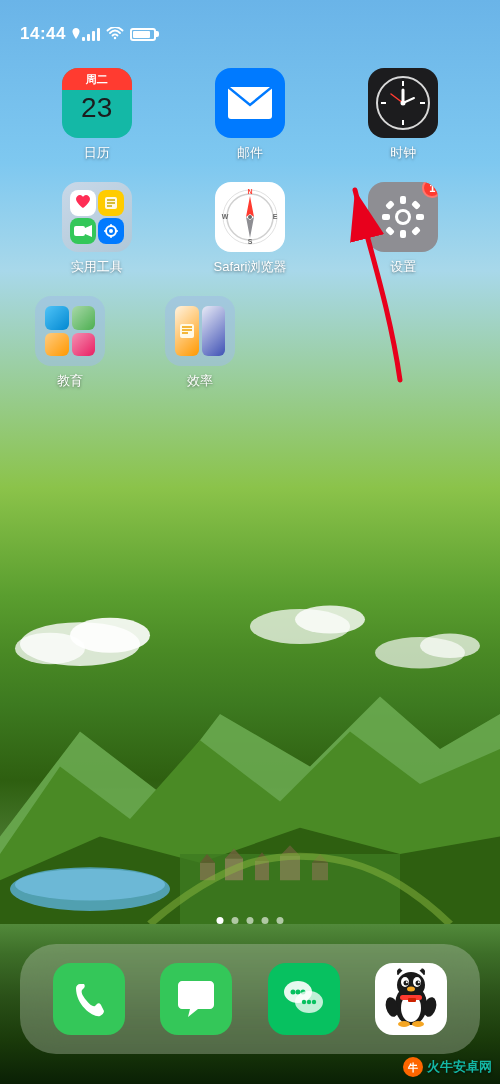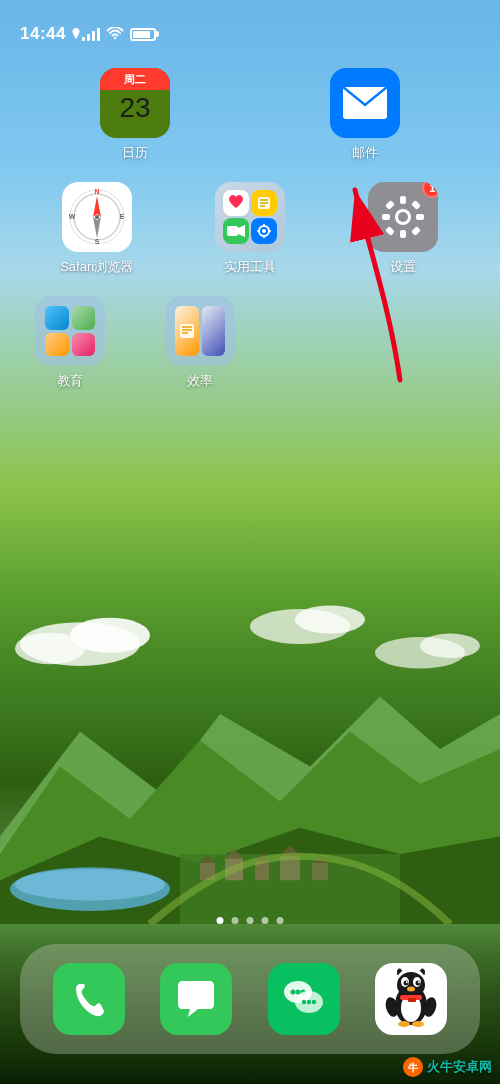--- a/index.html
+++ b/index.html
@@ -169,21 +169,21 @@
       border-radius: 50%;
       display: flex;
       align-items: center;
       justify-content: center;
       border: 2px solid rgba(255,255,255,0.3);
       z-index: 10;
     }
 
     
     .icon-calendar {
-      background: #4d7c0f;
+      background: #14b8a6;
       flex-direction: column;
       justify-content: flex-start !important;
     }
     .calendar-header {
       background: #ff3b30;
       width: 100%;
       height: 22px;
       display: flex;
       align-items: center;
       justify-content: center;
@@ -445,45 +445,46 @@
     <div class="app-item">
       <div class="app-icon icon-mail">
         <svg width="44" height="32" viewBox="0 0 44 32">
           <rect x="0" y="0" width="44" height="32" rx="3" fill="white"></rect>
           <polyline points="0,0 22,18 44,0" fill="none" stroke="#007aff" stroke-width="2.5"></polyline>
         </svg>
       </div>
       <span class="app-label">邮件</span>
     </div>
 
+    <div class="app-item">
+      <div class="app-icon icon-clock">
+        <svg width="54" height="54" viewBox="0 0 54 54">
+          <circle cx="27" cy="27" r="26" fill="#1c1c1e" stroke="#d8d8d8" stroke-width="2"></circle>
+          <circle cx="27" cy="27" r="24" fill="#1c1c1e"></circle>
+
+          <line x1="27" y1="5" x2="27" y2="10" stroke="white" stroke-width="2"></line>
+          <line x1="27" y1="44" x2="27" y2="49" stroke="white" stroke-width="2"></line>
+          <line x1="5" y1="27" x2="10" y2="27" stroke="white" stroke-width="2"></line>
+          <line x1="44" y1="27" x2="49" y2="27" stroke="white" stroke-width="2"></line>
+
+          <line x1="27" y1="27" x2="27" y2="14" stroke="white" stroke-width="3" stroke-linecap="round"></line>
+
+          <line x1="27" y1="27" x2="38" y2="22" stroke="white" stroke-width="2" stroke-linecap="round"></line>
+
+          <line x1="27" y1="27" x2="15" y2="18" stroke="#ff3b30" stroke-width="1.5" stroke-linecap="round"></line>
+          <circle cx="27" cy="27" r="2.5" fill="white"></circle>
+        </svg>
+      </div>
+      <span class="app-label">时钟</span>
+    </div>
 
   </div>
 
   <div class="app-row">
 
-
-    <div class="app-item">
-      <div class="app-icon icon-safari">
-        <svg width="58" height="58" viewBox="0 0 58 58">
-          <circle cx="29" cy="29" r="27" fill="white" stroke="#e0e0e0" stroke-width="1"></circle>
-
-          <circle cx="29" cy="29" r="23" fill="none" stroke="#d0d0d0" stroke-width="1.5"></circle>
-
-          <polygon points="29,8 33,29 29,26 25,29" fill="#ff3b30"></polygon>
-          <polygon points="29,50 33,29 29,32 25,29" fill="#8e8e93"></polygon>
-
-          <text x="29" y="6" text-anchor="middle" fill="#ff3b30" font-size="7" font-weight="bold">N</text>
-          <text x="29" y="56" text-anchor="middle" fill="#666" font-size="7" font-weight="bold">S</text>
-          <text x="54" y="31" text-anchor="middle" fill="#666" font-size="7" font-weight="bold">E</text>
-          <text x="4" y="31" text-anchor="middle" fill="#666" font-size="7" font-weight="bold">W</text>
-          <circle cx="29" cy="29" r="2" fill="#666"></circle>
-        </svg>
-      </div>
-      <span class="app-label">Safari浏览器</span>
-    </div>
 
     <div class="app-item">
       <div class="app-icon icon-utilities" style="background:linear-gradient(145deg,#c8d8e8 0%,#b0c8d8 100%);">
         <div class="util-grid">
 
           <div class="util-mini" style="background:white;display:flex;align-items:center;justify-content:center;">
             <svg width="18" height="18" viewBox="0 0 18 18">
               <path d="M9 14 C9 14 2 9 2 5 C2 3 4 1 6 1 C7.5 1 8.5 2 9 3 C9.5 2 10.5 1 12 1 C14 1 16 3 16 5 C16 9 9 14 9 14Z" fill="#ff2d55"></path>
             </svg>
           </div>
@@ -510,20 +511,40 @@
               <circle cx="8" cy="8" r="2" fill="white"></circle>
               <line x1="8" y1="1" x2="8" y2="4" stroke="white" stroke-width="1.5"></line>
               <line x1="8" y1="12" x2="8" y2="15" stroke="white" stroke-width="1.5"></line>
               <line x1="1" y1="8" x2="4" y2="8" stroke="white" stroke-width="1.5"></line>
               <line x1="12" y1="8" x2="15" y2="8" stroke="white" stroke-width="1.5"></line>
             </svg>
           </div>
         </div>
       </div>
       <span class="app-label">实用工具</span>
+    </div>
+
+    <div class="app-item">
+      <div class="app-icon icon-safari">
+        <svg width="58" height="58" viewBox="0 0 58 58">
+          <circle cx="29" cy="29" r="27" fill="white" stroke="#e0e0e0" stroke-width="1"></circle>
+
+          <circle cx="29" cy="29" r="23" fill="none" stroke="#d0d0d0" stroke-width="1.5"></circle>
+
+          <polygon points="29,8 33,29 29,26 25,29" fill="#ff3b30"></polygon>
+          <polygon points="29,50 33,29 29,32 25,29" fill="#8e8e93"></polygon>
+
+          <text x="29" y="6" text-anchor="middle" fill="#ff3b30" font-size="7" font-weight="bold">N</text>
+          <text x="29" y="56" text-anchor="middle" fill="#666" font-size="7" font-weight="bold">S</text>
+          <text x="54" y="31" text-anchor="middle" fill="#666" font-size="7" font-weight="bold">E</text>
+          <text x="4" y="31" text-anchor="middle" fill="#666" font-size="7" font-weight="bold">W</text>
+          <circle cx="29" cy="29" r="2" fill="#666"></circle>
+        </svg>
+      </div>
+      <span class="app-label">Safari浏览器</span>
     </div>
 
     <div class="app-item">
       <div class="app-icon icon-settings" style="position:relative;">
 
         <div class="badge">1</div>
         <svg width="46" height="46" viewBox="0 0 46 46">
           <circle cx="23" cy="23" r="8" fill="white"></circle>
 
           <rect x="20" y="2" width="6" height="8" rx="2" fill="white"></rect>

